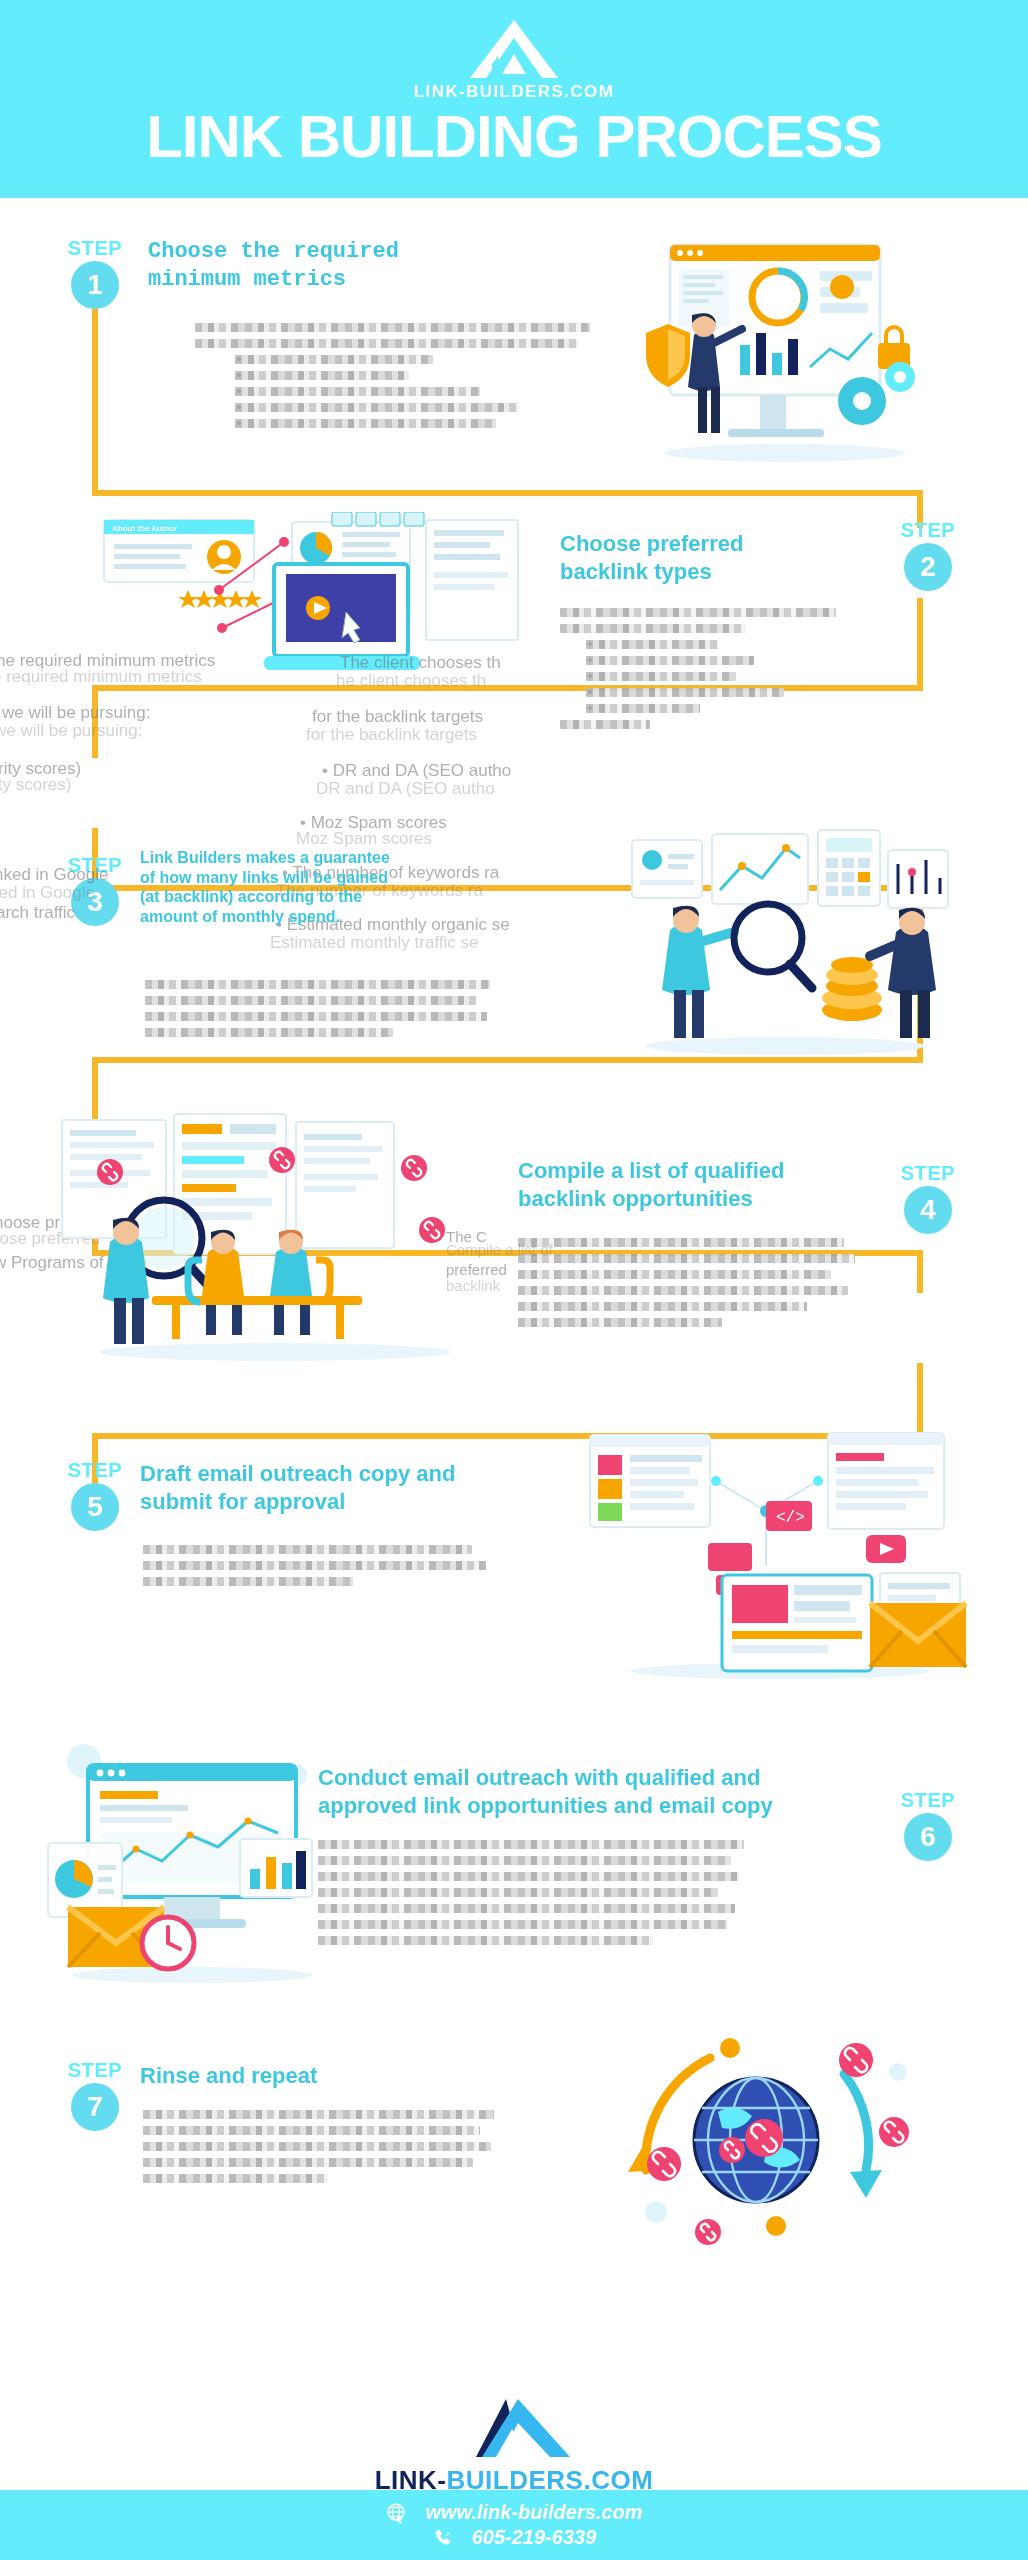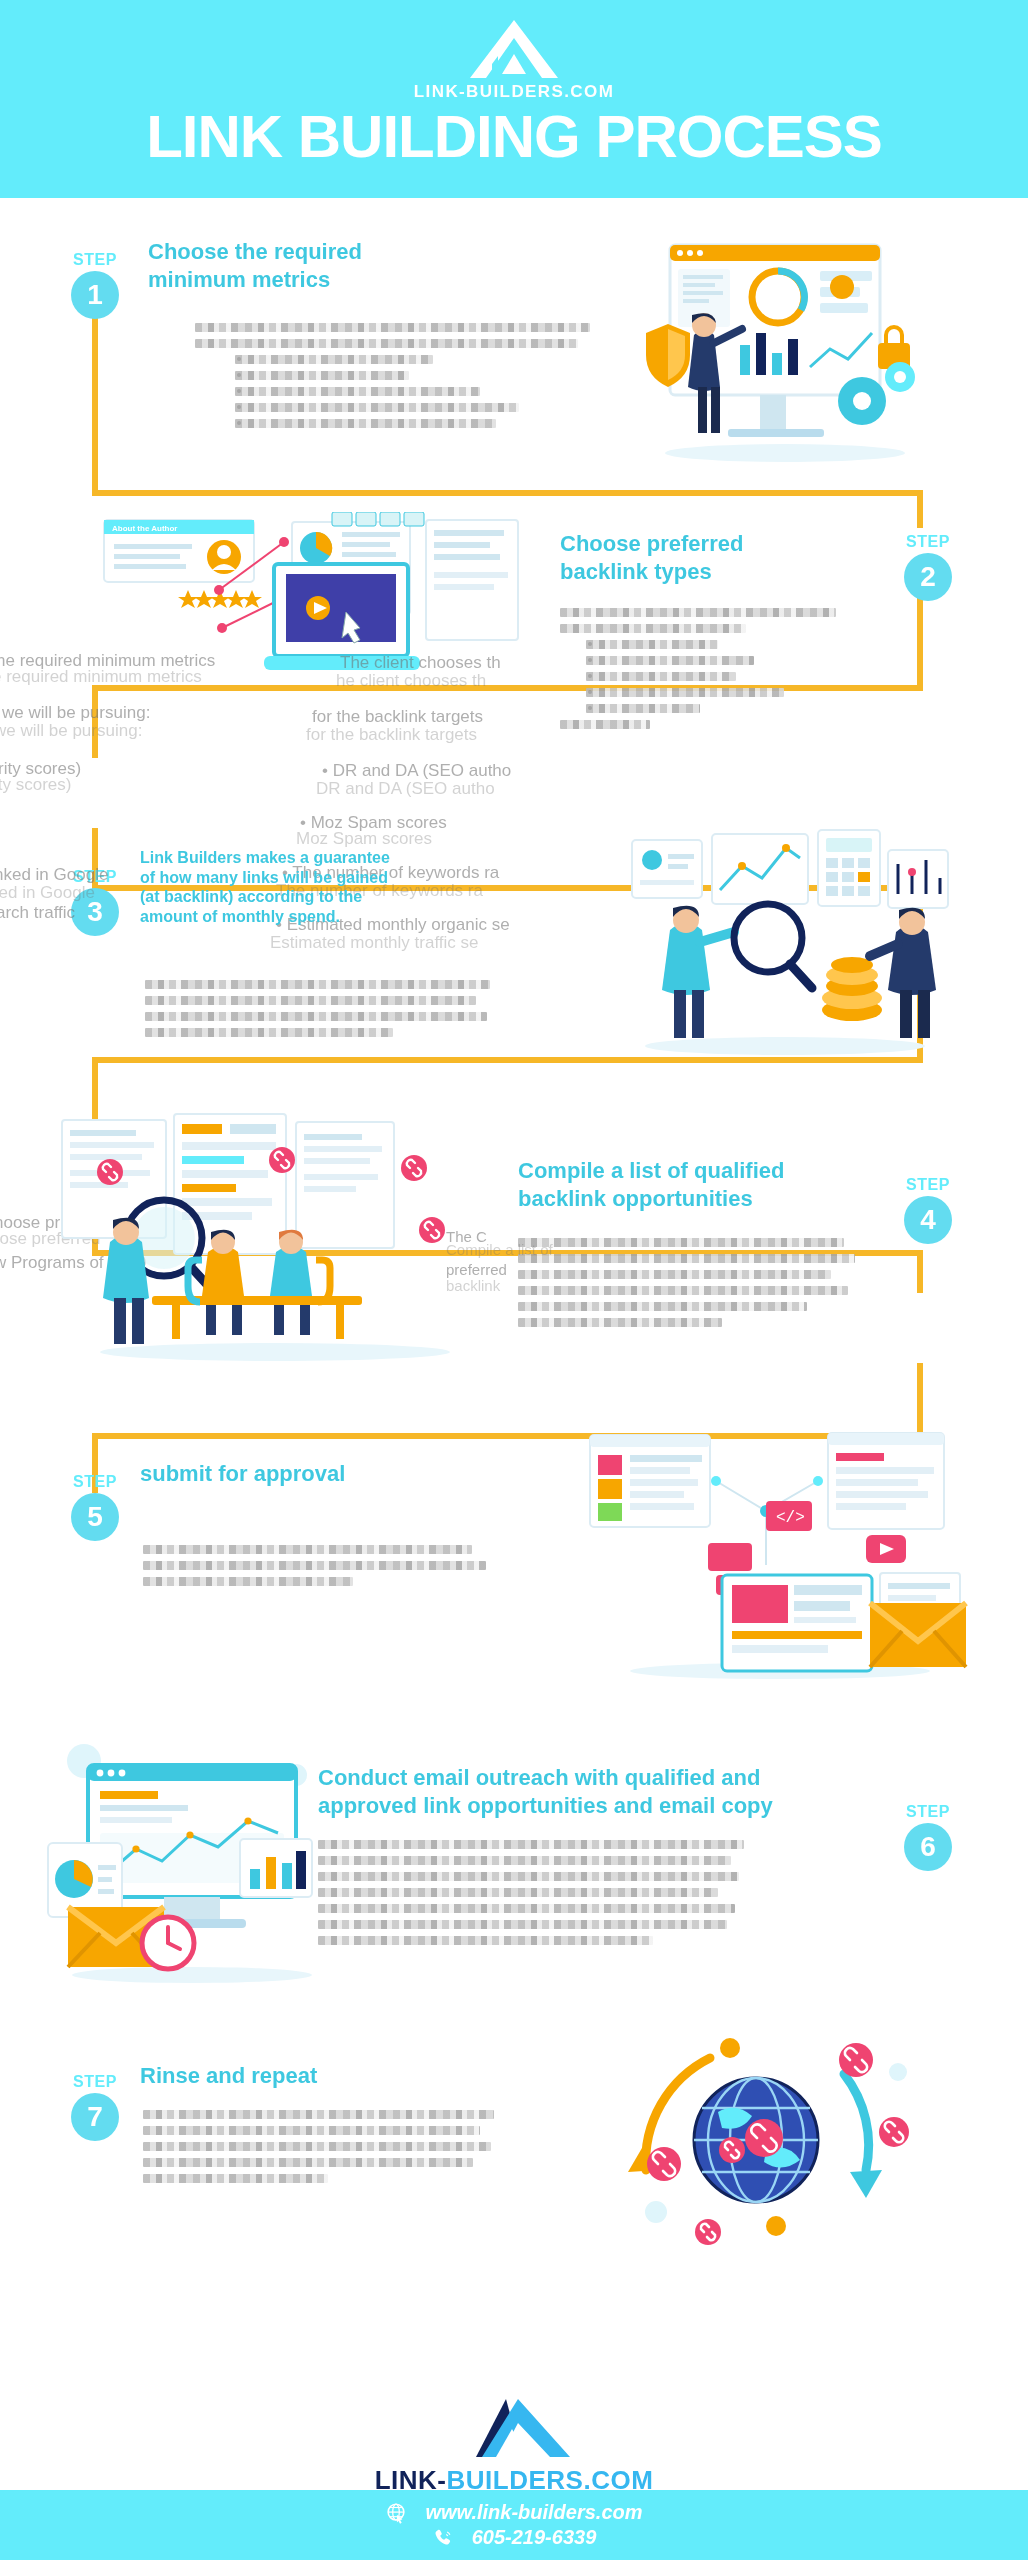--- a/index.html
+++ b/index.html
@@ -29,22 +29,22 @@
     line-height: 0.98; margin-top: 6px; white-space: nowrap;
   }
 
   
   .rail { position: absolute; left: 0; top: 198px; width: 1028px; height: 2080px; pointer-events: none; }
 
   
   .step { position: absolute; }
   .badge-wrap { position: absolute; width: 80px; text-align: center; }
   .badge-label {
-    color: #63ecfb; font-size: 16px; font-weight: 700; letter-spacing: 0.6px;
-    line-height: 1; margin-bottom: 3px; margin-top: 14px;
+    color: #63ecfb; font-size: 20px; font-weight: 700; letter-spacing: 0.6px;
+    line-height: 1; margin-bottom: 3px;
   }
   .badge-circle {
     width: 48px; height: 48px; border-radius: 50%;
     background: #63dcf0; color: #ffffff;
     font-size: 28px; font-weight: 700;
     display: flex; align-items: center; justify-content: center;
     margin: 0 auto;
   }
   .step-title {
     position: absolute;
@@ -135,21 +135,21 @@
 
     <path d="M920 1165 L920 1238 L95 1238 L95 1295"></path>
   </g>
 </svg>
 
 <div class="step">
   <div class="badge-wrap" style="left:55px; top:238px;">
     <div class="badge-label">STEP</div>
     <div class="badge-circle">1</div>
   </div>
-  <div class="step-title" style="left:148px; top:238px; width:330px;">
+  <div class="step-title" style="left:148px; top:238px; width:330px;font-family:Liberation Mono, monospace;">
     <div>Choose the required</div>
     <div>minimum metrics</div>
   </div>
   <div class="redacted" style="left:195px; top:323px; width:395px;">
     <div class="rline" style="width:100%"></div>
     <div class="rline" style="width:97%"></div>
     <div class="rline rbullet" style="width:50%; margin-left:40px"></div>
     <div class="rline rbullet" style="width:44%; margin-left:40px"></div>
     <div class="rline rbullet" style="width:62%; margin-left:40px"></div>
     <div class="rline rbullet" style="width:72%; margin-left:40px"></div>
@@ -475,20 +475,21 @@
     <path d="M278 190 q12 0 12 -16 v-18 q0 -8 -8 -8 h-6" fill="none" stroke="#f7a600" stroke-width="7"></path>
   </svg>
 </div>
 
 <div class="step">
   <div class="badge-wrap" style="left:55px; top:1460px;">
     <div class="badge-label">STEP</div>
     <div class="badge-circle">5</div>
   </div>
   <div class="step-title" style="left:140px; top:1460px; width:420px;">
+    <div>Draft email outreach copy and</div>
     <div>submit for approval</div>
   </div>
   <div class="redacted" style="left:143px; top:1545px; width:350px;">
     <div class="rline" style="width:94%"></div>
     <div class="rline" style="width:98%"></div>
     <div class="rline" style="width:60%"></div>
   </div>
 
   <svg class="illus" style="left:580px; top:1425px;" width="400" height="255" viewBox="0 0 400 255">
     <ellipse cx="200" cy="246" rx="150" ry="8" fill="#e8f6fb"></ellipse>

